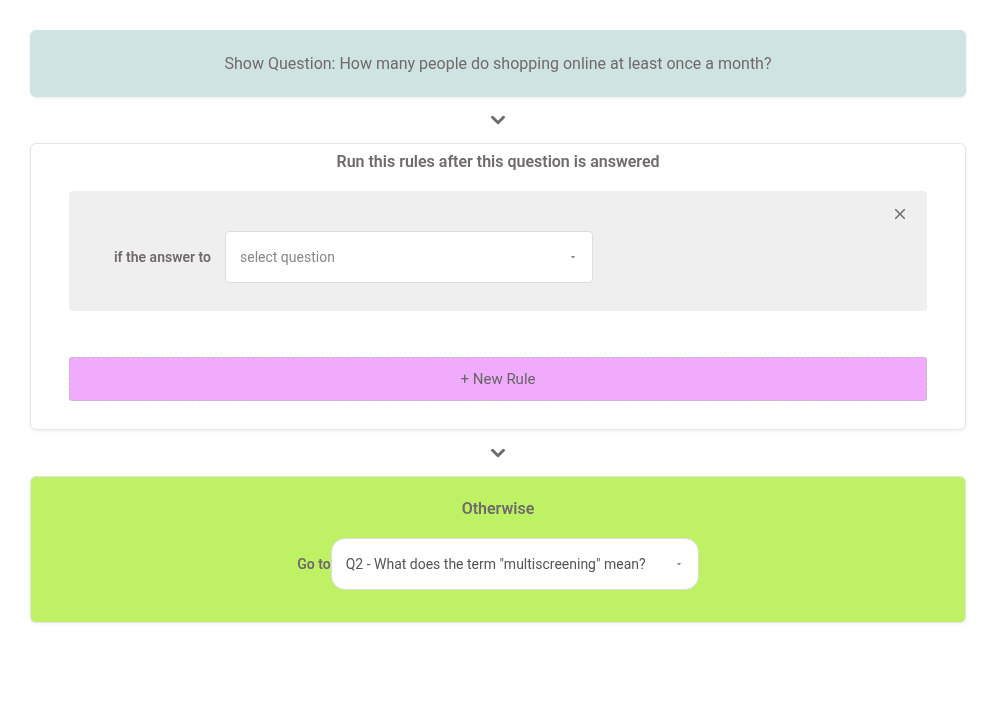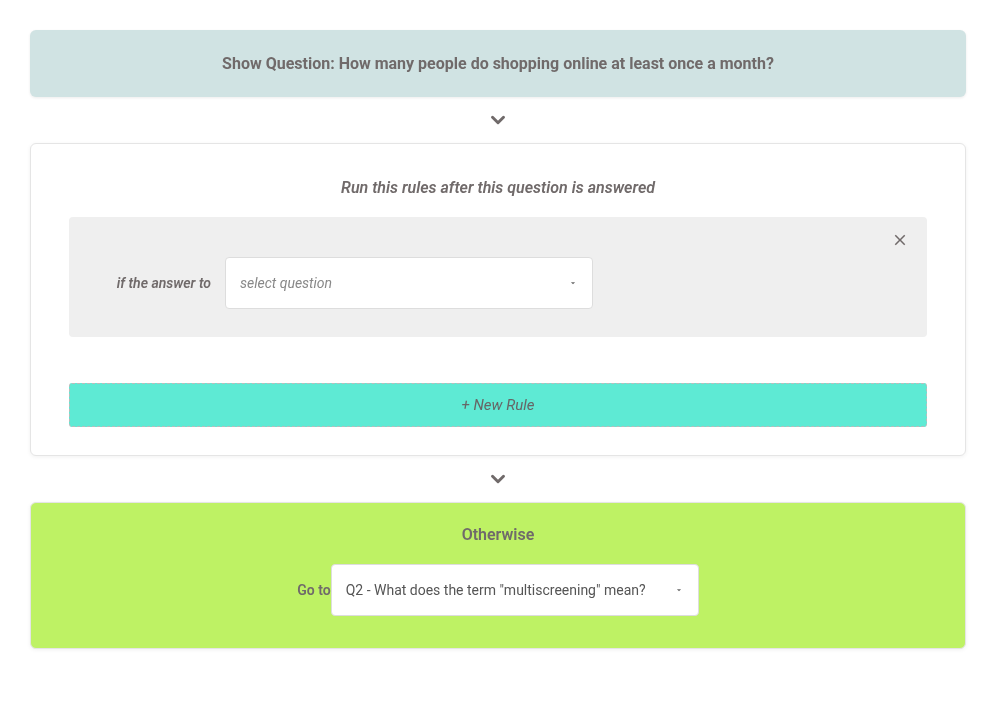--- a/index.html
+++ b/index.html
@@ -10,36 +10,35 @@
       height: 720px;
       padding: 30px;
       color: #666;
     }
     .question-banner {
       background: #d0e3e3;
       border-radius: 6px;
       padding: 24px 20px;
       text-align: center;
       font-size: 16px;
-      font-weight: 700;
+      font-weight: 400;
       color: #706a6a;
       box-shadow: 0 1px 3px rgba(0,0,0,0.08);
     }
     .connector {
       display: flex;
       justify-content: center;
       padding: 12px 0;
     }
     .card {
       background: #ffffff;
       border: 1px solid #e5e5e5;
       border-radius: 6px;
-      padding: 34px 38px 28px;
+      padding: 8px 38px 28px;
       box-shadow: 0 1px 4px rgba(0,0,0,0.06);
-      font-style: italic;
     }
     .card-title {
       text-align: center;
       font-size: 16px;
       font-weight: 600;
       color: #706a6a;
       margin-bottom: 20px;
     }
     .rule-box {
       background: #efefef;
@@ -88,42 +87,42 @@
     }
     .new-rule-btn {
       margin-top: 46px;
       border: 1px dashed #bbb;
       border-radius: 3px;
       text-align: center;
       padding: 12px 0;
       font-size: 15px;
       color: #666;
       cursor: pointer;
-      background: #5eead4;
+      background: #f0abfc;
     }
     .otherwise-card {
       background: #bef264;
       border: 1px solid #e5e5e5;
       border-radius: 6px;
       padding: 22px 38px 32px;
       box-shadow: 0 1px 4px rgba(0,0,0,0.06);
     }
     .otherwise-row {
       display: flex;
       align-items: center;
       justify-content: center;
       gap: 0;
       margin-top: 18px;
     }
     .otherwise-label {
       font-size: 14px;
       font-weight: 600;
       color: #706a6a;
     }
-    .select-box.filled { color: #555; }
+    .select-box.filled { color: #555; border-radius: 14px; }
     svg { display: block; }
   </style>
 </head>
 <body>
 
 <div class="question-banner">
   <span>Show Question: How many people do shopping online at least once a month?</span>
 </div>
 
 <div class="connector">

